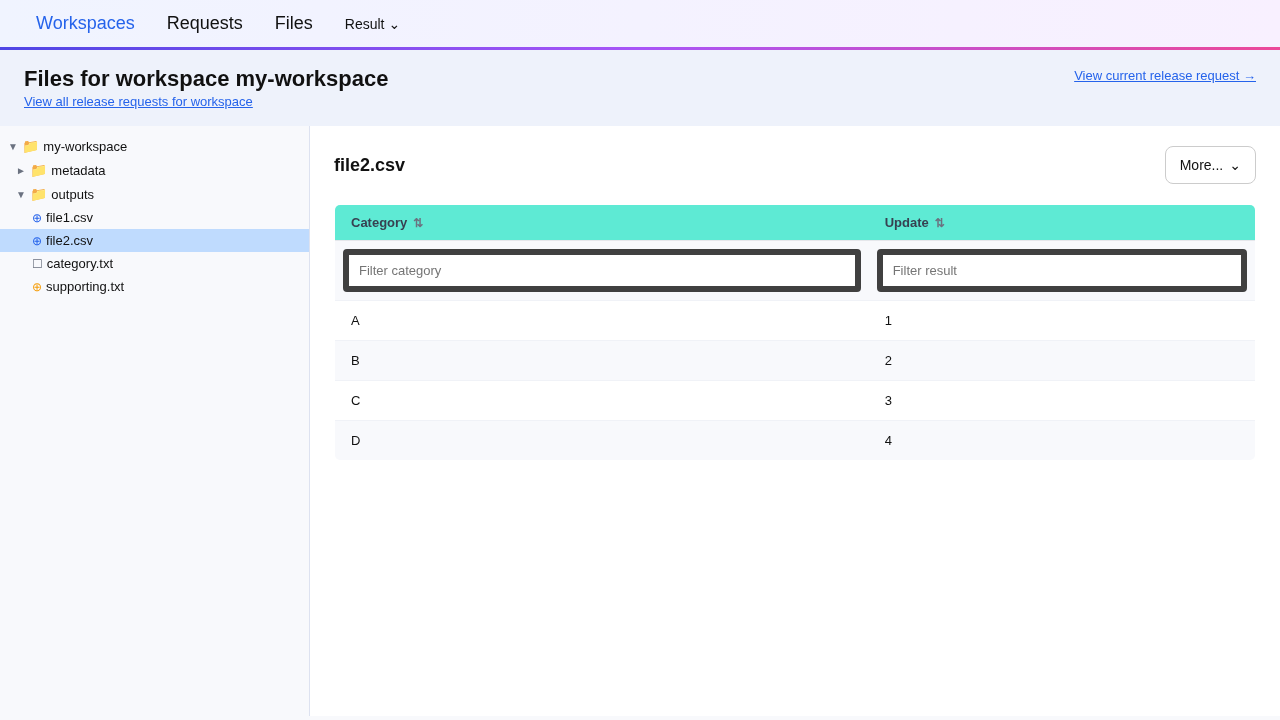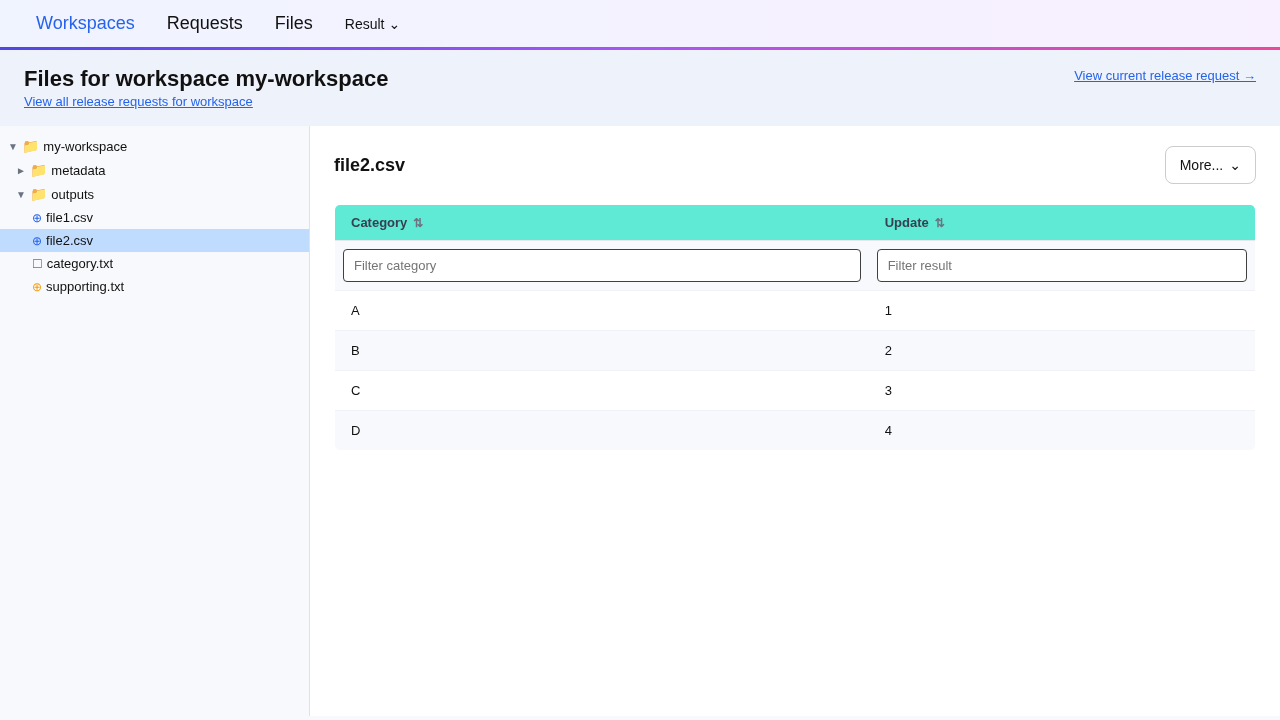--- a/index.html
+++ b/index.html
@@ -182,21 +182,21 @@
       font-size: 13px;
       color: #111;
       border-bottom: 1px solid #f0f2f7;
     }
     .data-table tr:last-child td { border-bottom: none; }
     .data-table tr:nth-child(even) td { background: #f8f9fc; }
     .filter-row td { padding: 8px 8px; background: #f8f9fc; }
     .filter-input {
       width: 100%;
       padding: 8px 10px;
-      border: 1px solid #404040;
+      border: 6px solid #404040;
       border-radius: 4px;
       font-size: 13px;
       color: #6b7280;
       background: #fff;
       outline: none;
     }
 
     .col-category { width: 58%; }
     .col-result { width: 42%; }
   </style>

